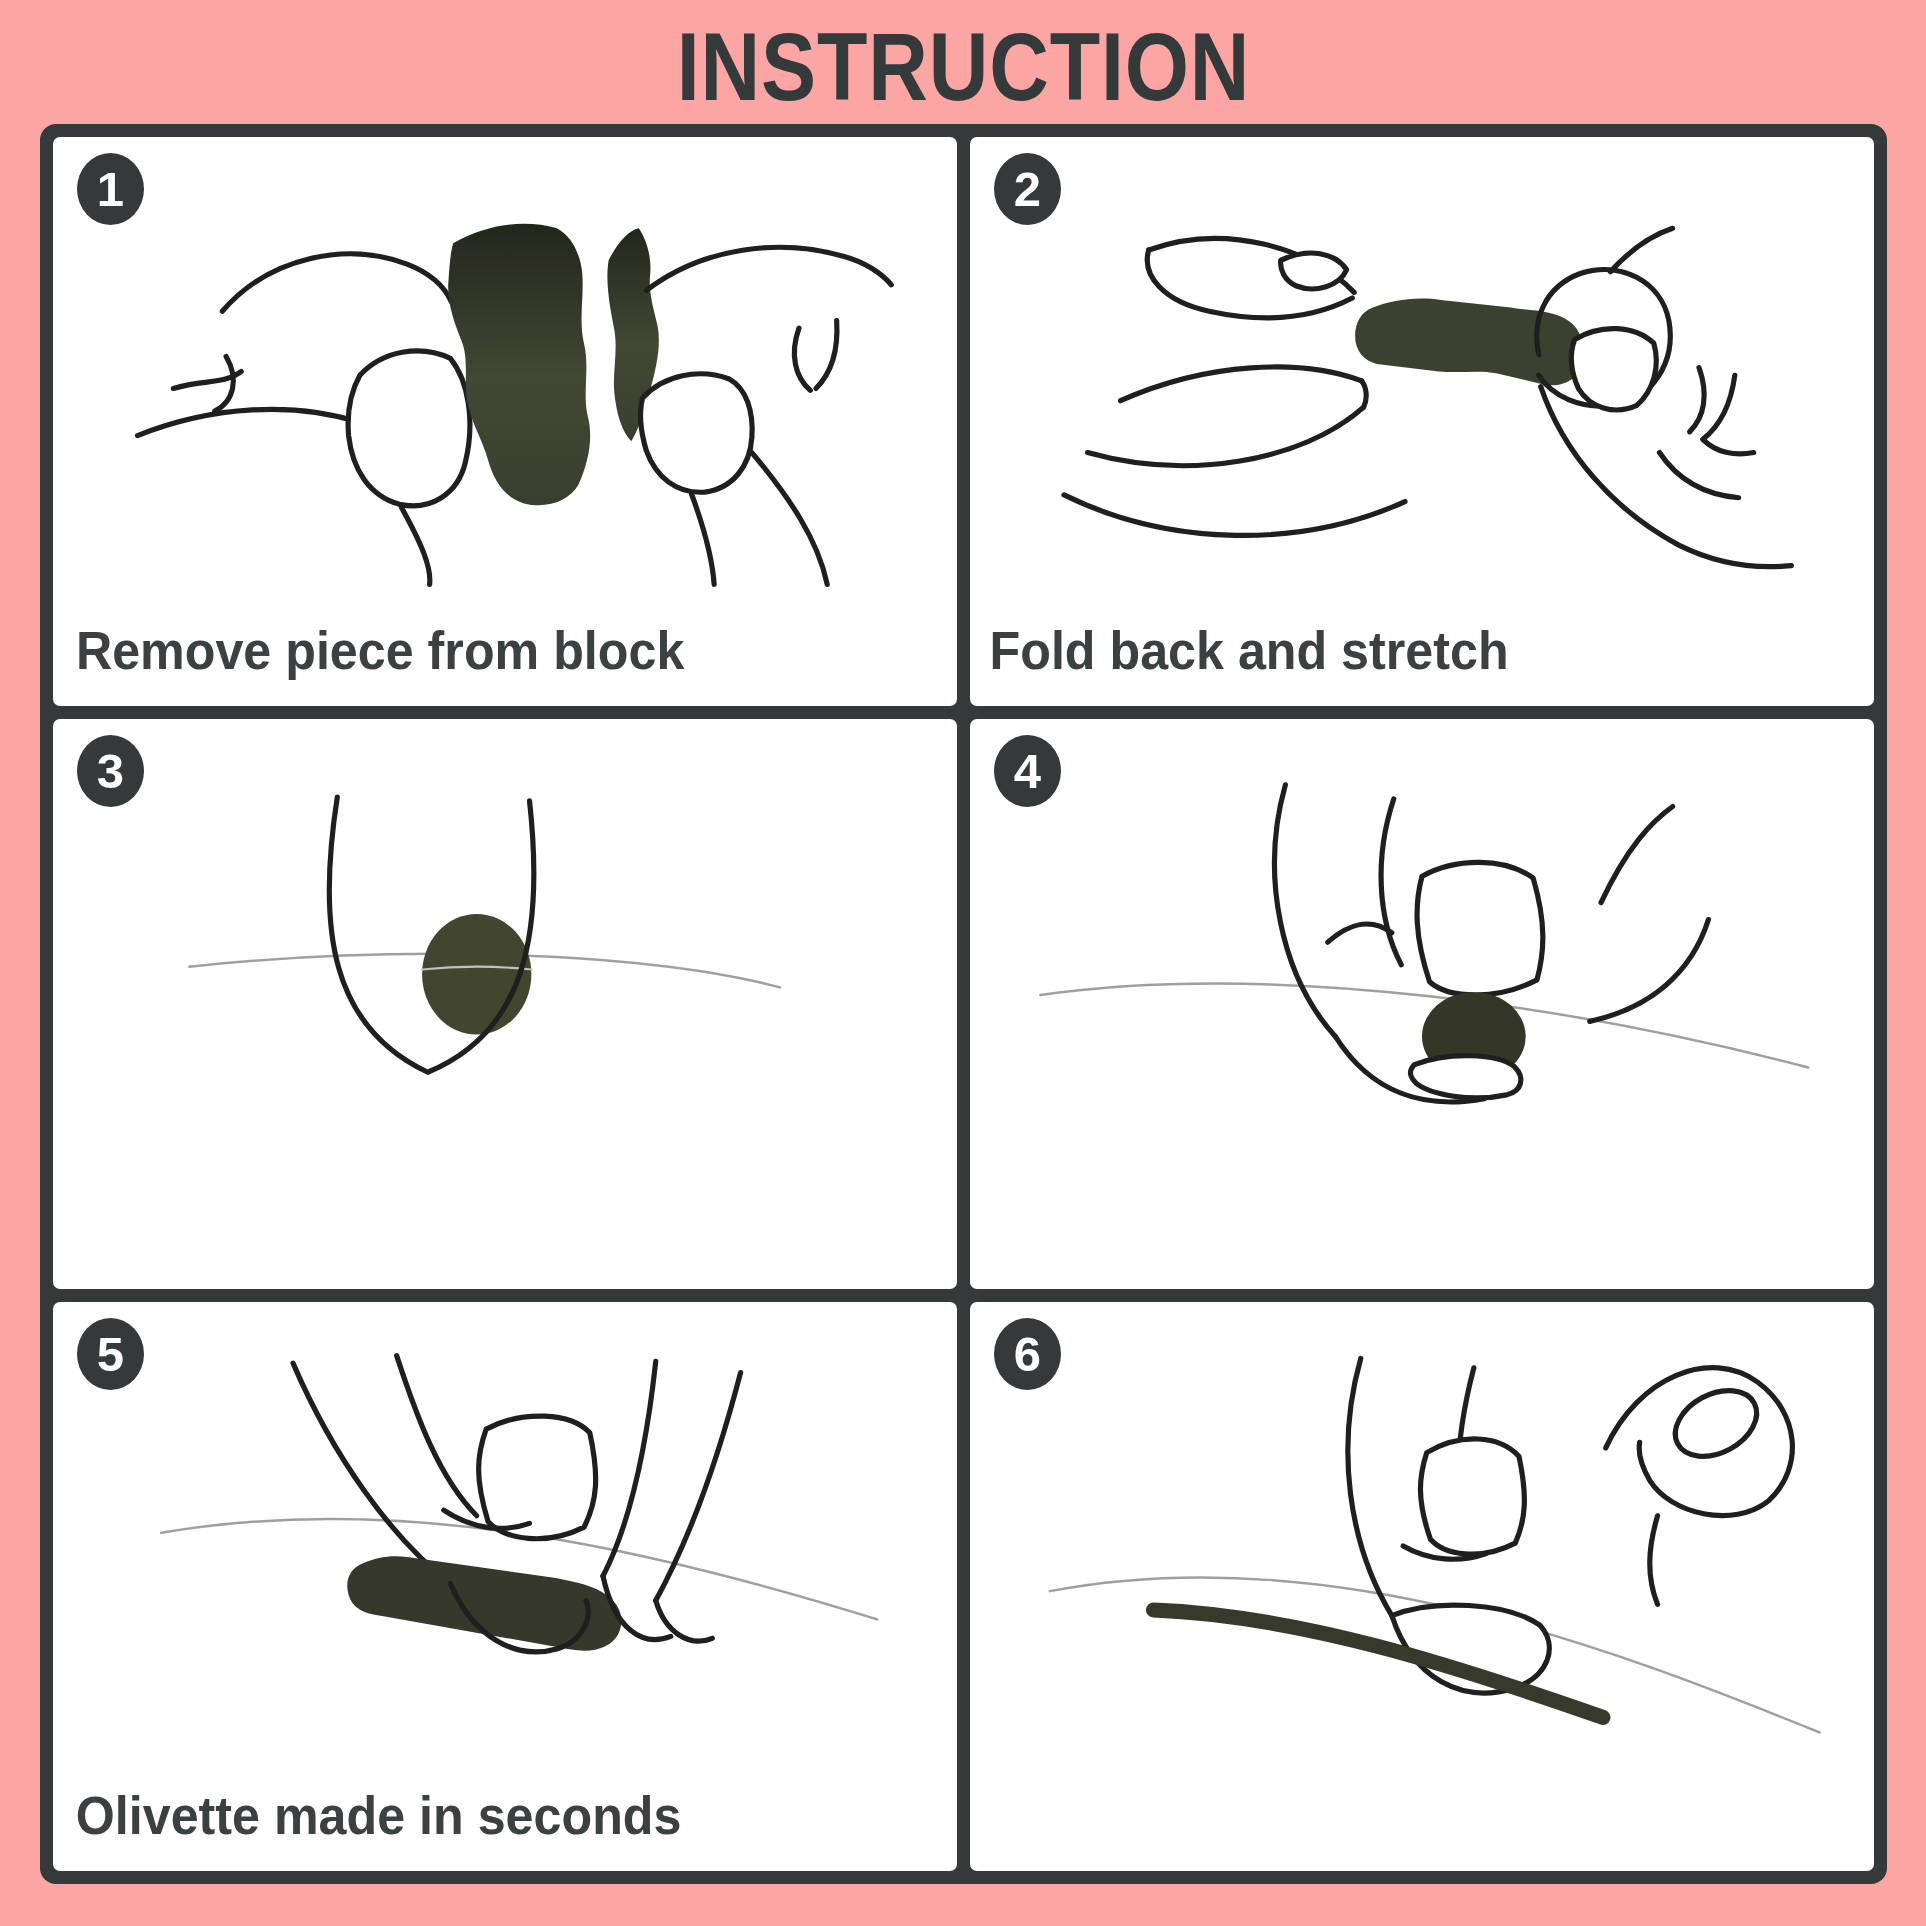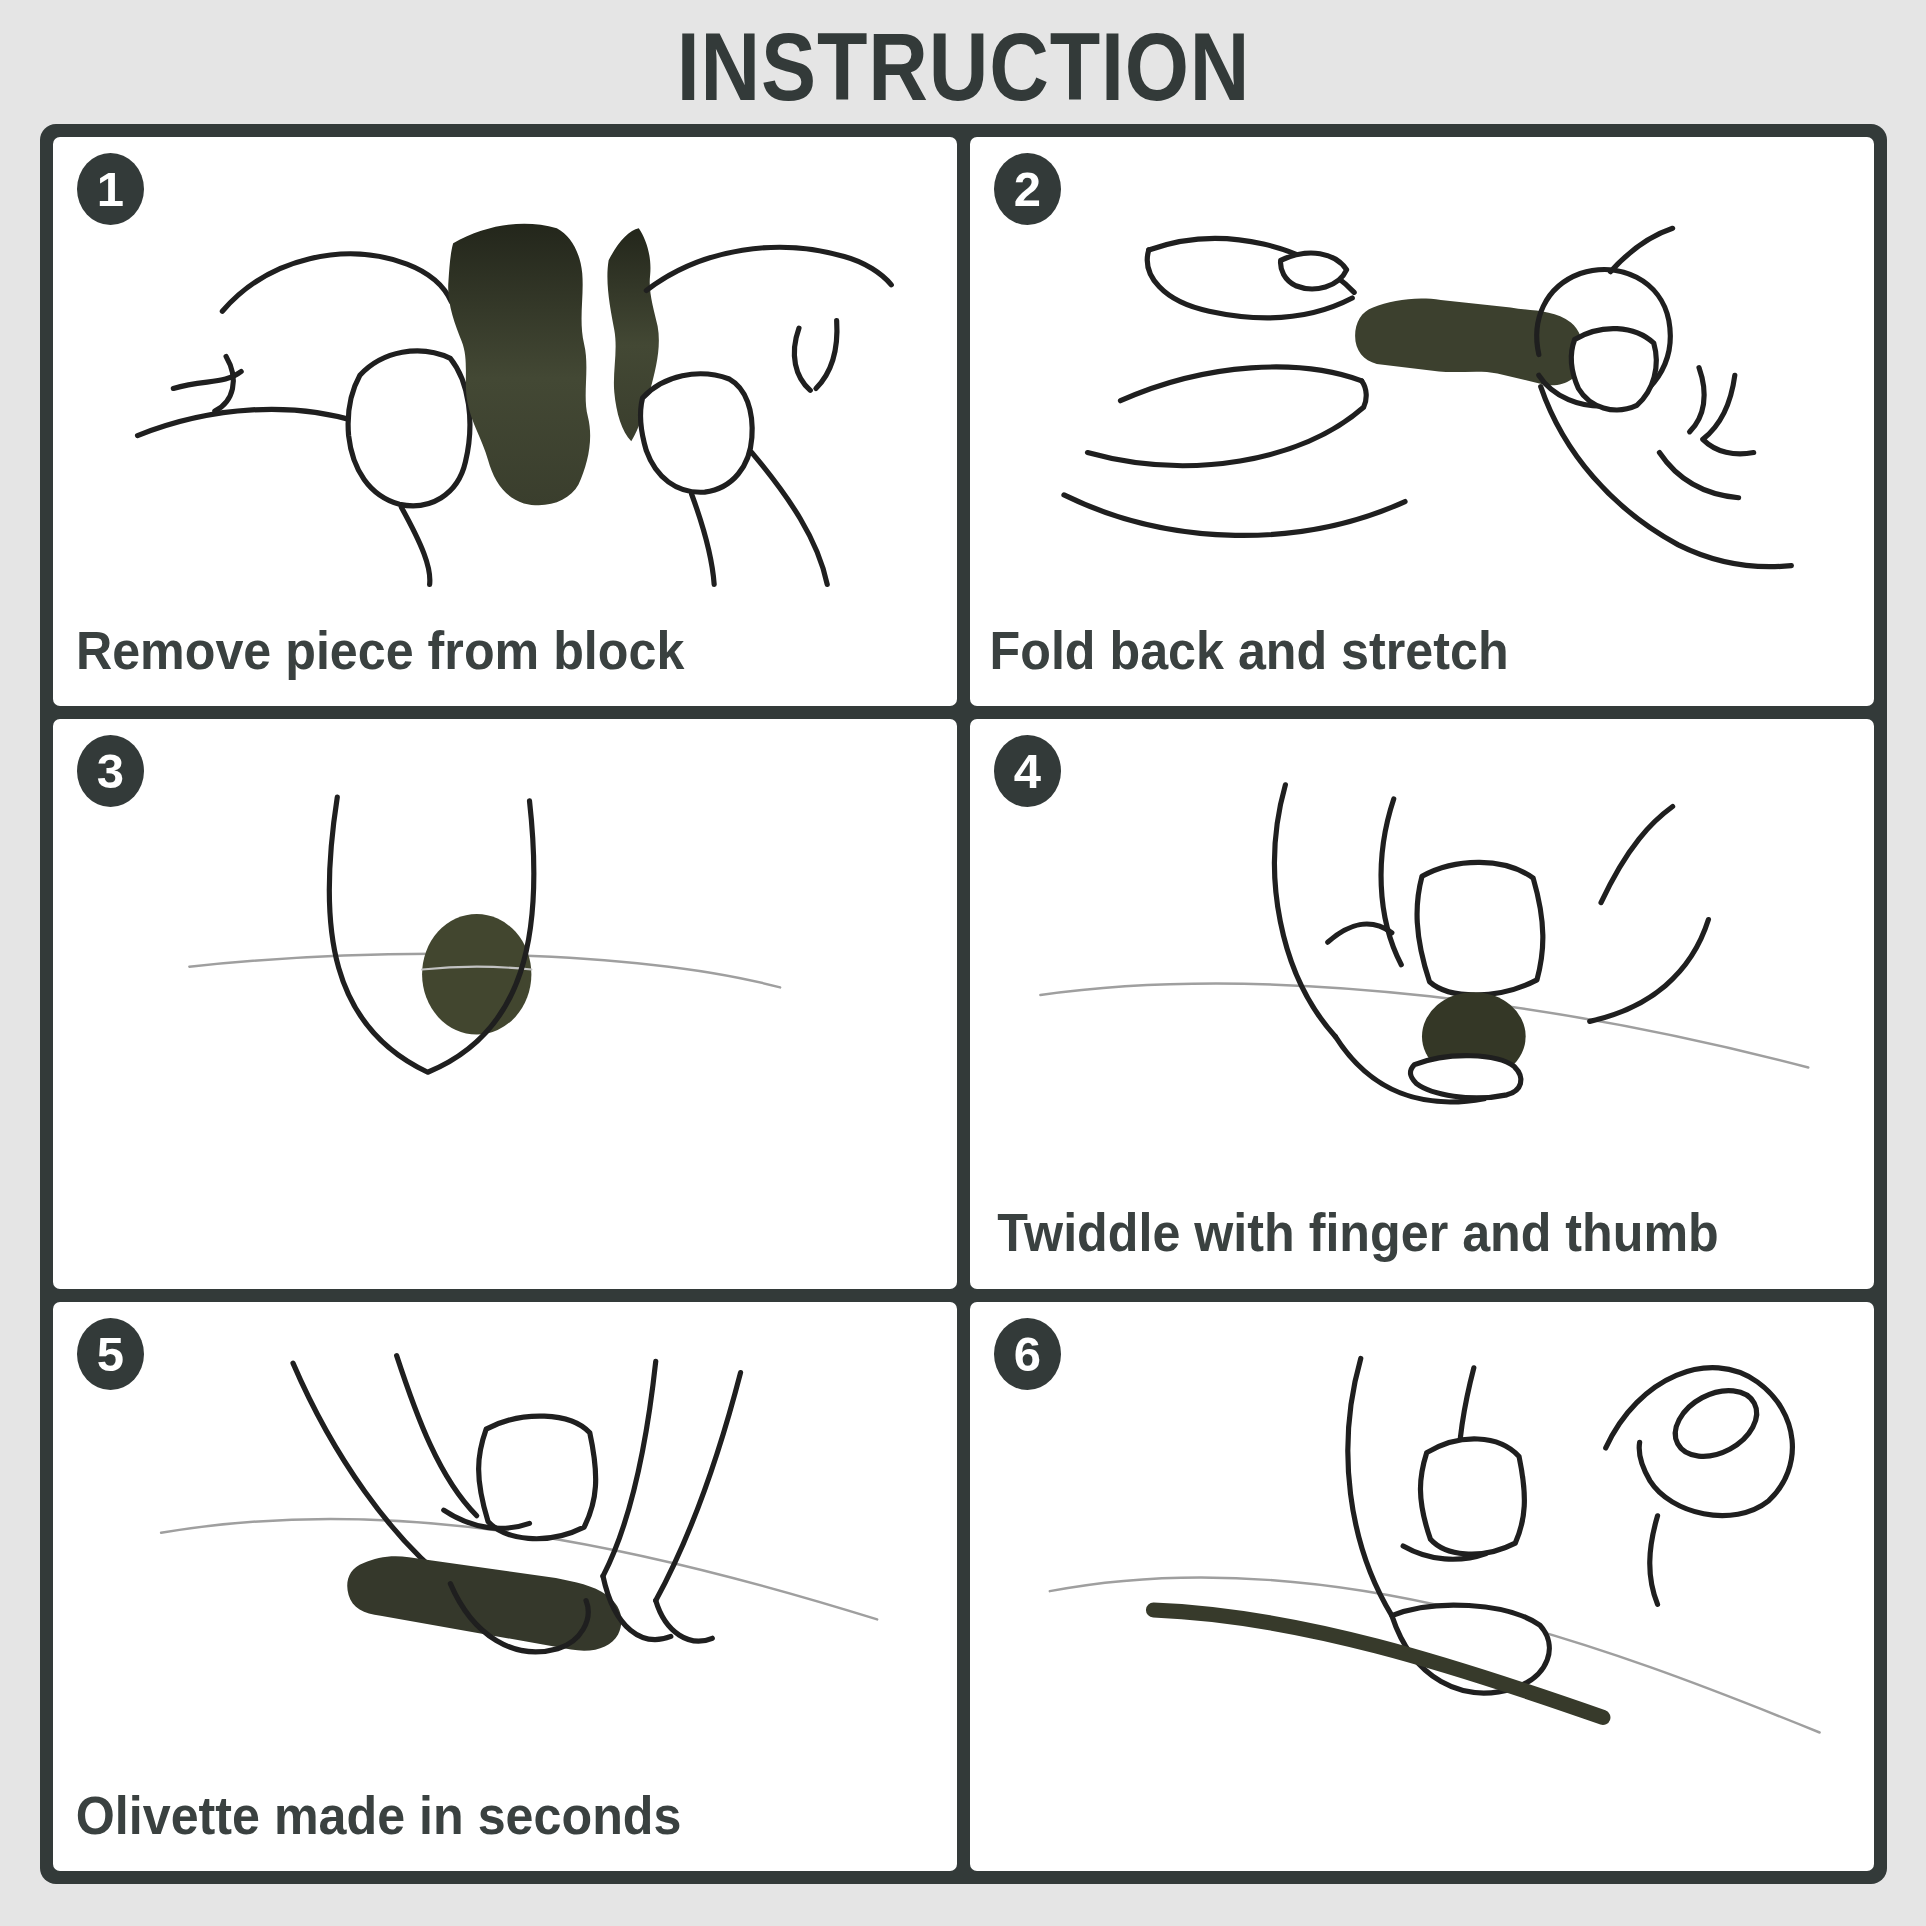--- a/index.html
+++ b/index.html
@@ -1,20 +1,20 @@
 <!DOCTYPE html>
 <html><head>
 <meta charset="utf-8">
 <style>
   * { margin:0; padding:0; box-sizing:border-box; }
   html,body { background:#ffffff; }
   .page{
     position:relative;
     width:1927px; height:1927px;
-    background:#e5e5e5;
+    background:#fca5a5;
     font-family:"Liberation Sans", sans-serif;
     overflow:hidden;
   }
   .title{
     height:124px;
     display:flex; align-items:center; justify-content:center;
     padding-top:10px;
   }
   .title span{
     display:inline-block;
@@ -171,23 +171,20 @@
           <path class="ln" d="M305,35 C278,130 300,238 358,302"></path>
           <path class="ln" d="M420,50 C400,110 402,176 428,226"></path>
           <path class="ln" d="M350,202 C372,182 396,176 418,192"></path>
           <path class="nail" d="M450,132 C486,112 538,112 568,134 C582,182 580,212 572,242 C530,264 478,262 458,244 C442,196 442,162 450,132 z"></path>
           <path class="ln" d="M640,160 C668,100 694,74 716,58"></path>
           <path class="ln" d="M628,286 C692,272 736,235 754,178"></path>
           <ellipse fill="#343726" cx="505" cy="302" rx="55" ry="47"></ellipse>
           <path class="nail" d="M442,332 C478,318 530,320 548,334 C560,346 556,360 540,364 C502,372 460,364 444,352 C436,344 436,338 442,332 z"></path>
           <path class="ln" d="M358,302 C396,362 452,380 516,368"></path>
         </svg>
-      </div>
-      <div class="caption">
-        <span>Twiddle with finger and thumb</span>
       </div>
     </div>
 
     <div class="panel">
       <div class="badge">
         <span>5</span>
       </div>
       <div class="art">
         <svg viewBox="0 0 900 440" preserveAspectRatio="xMidYMid meet">
           <path class="thin" d="M85,210 C350,165 620,232 845,302"></path>

